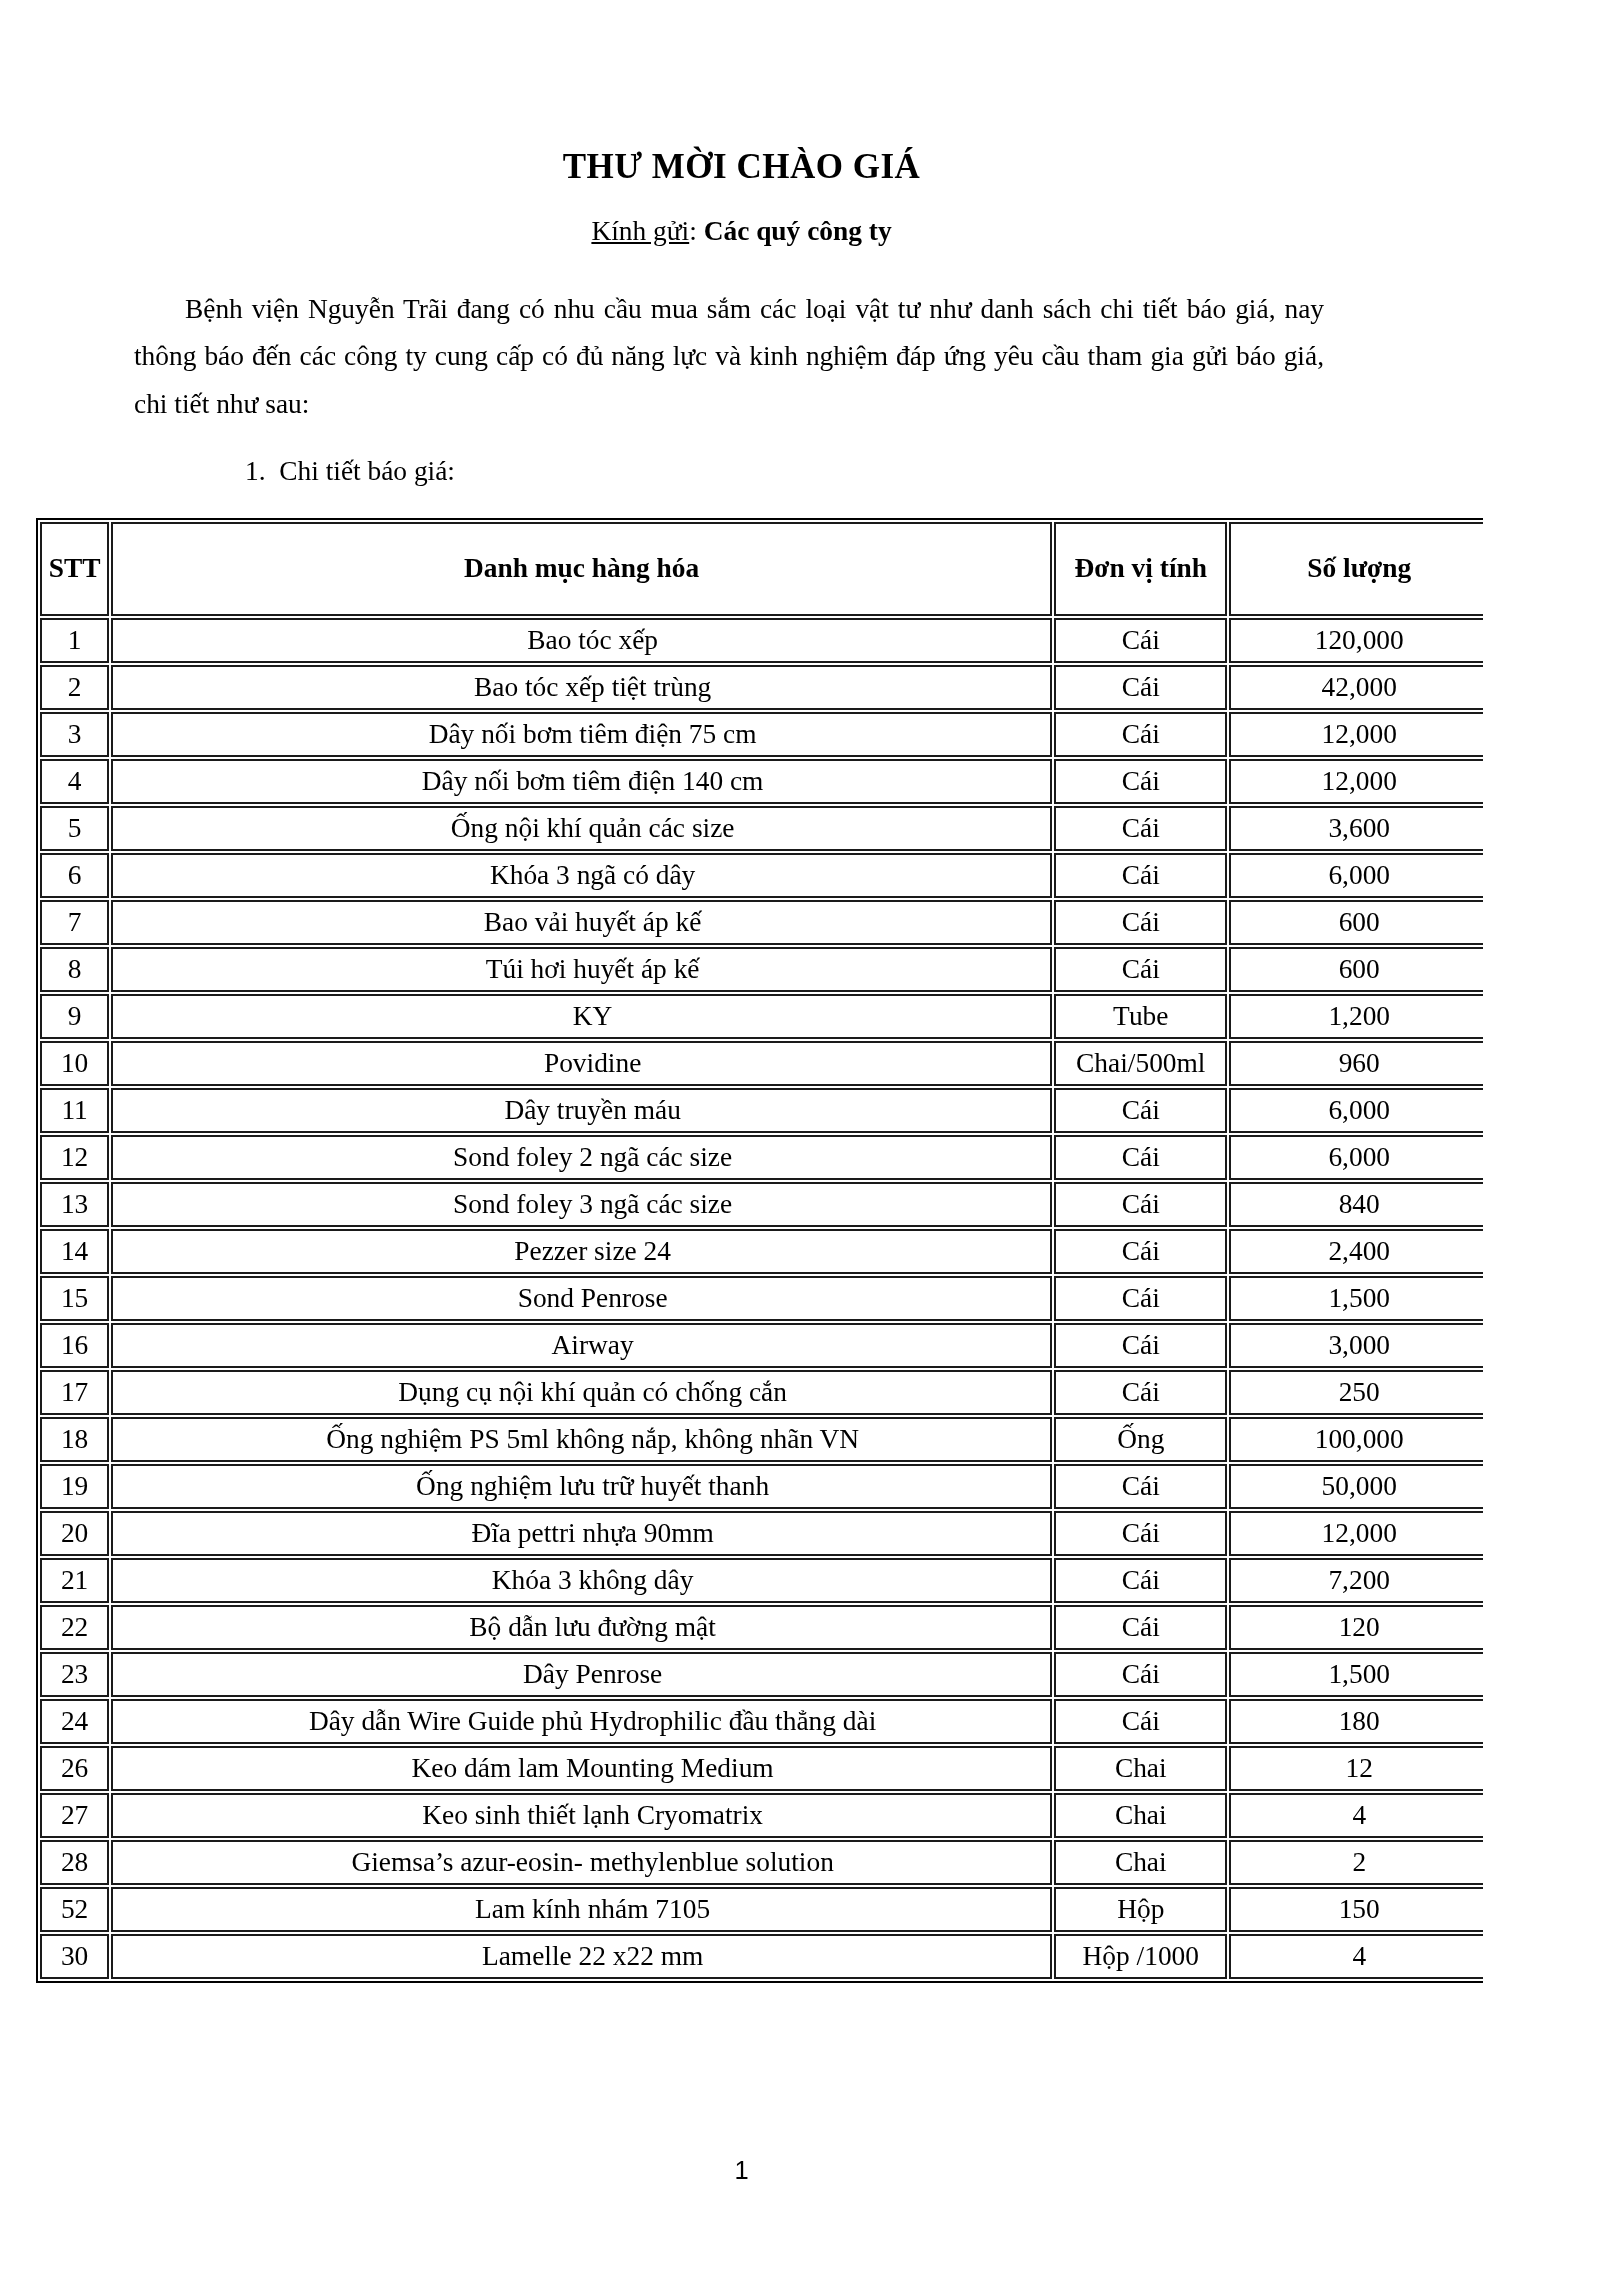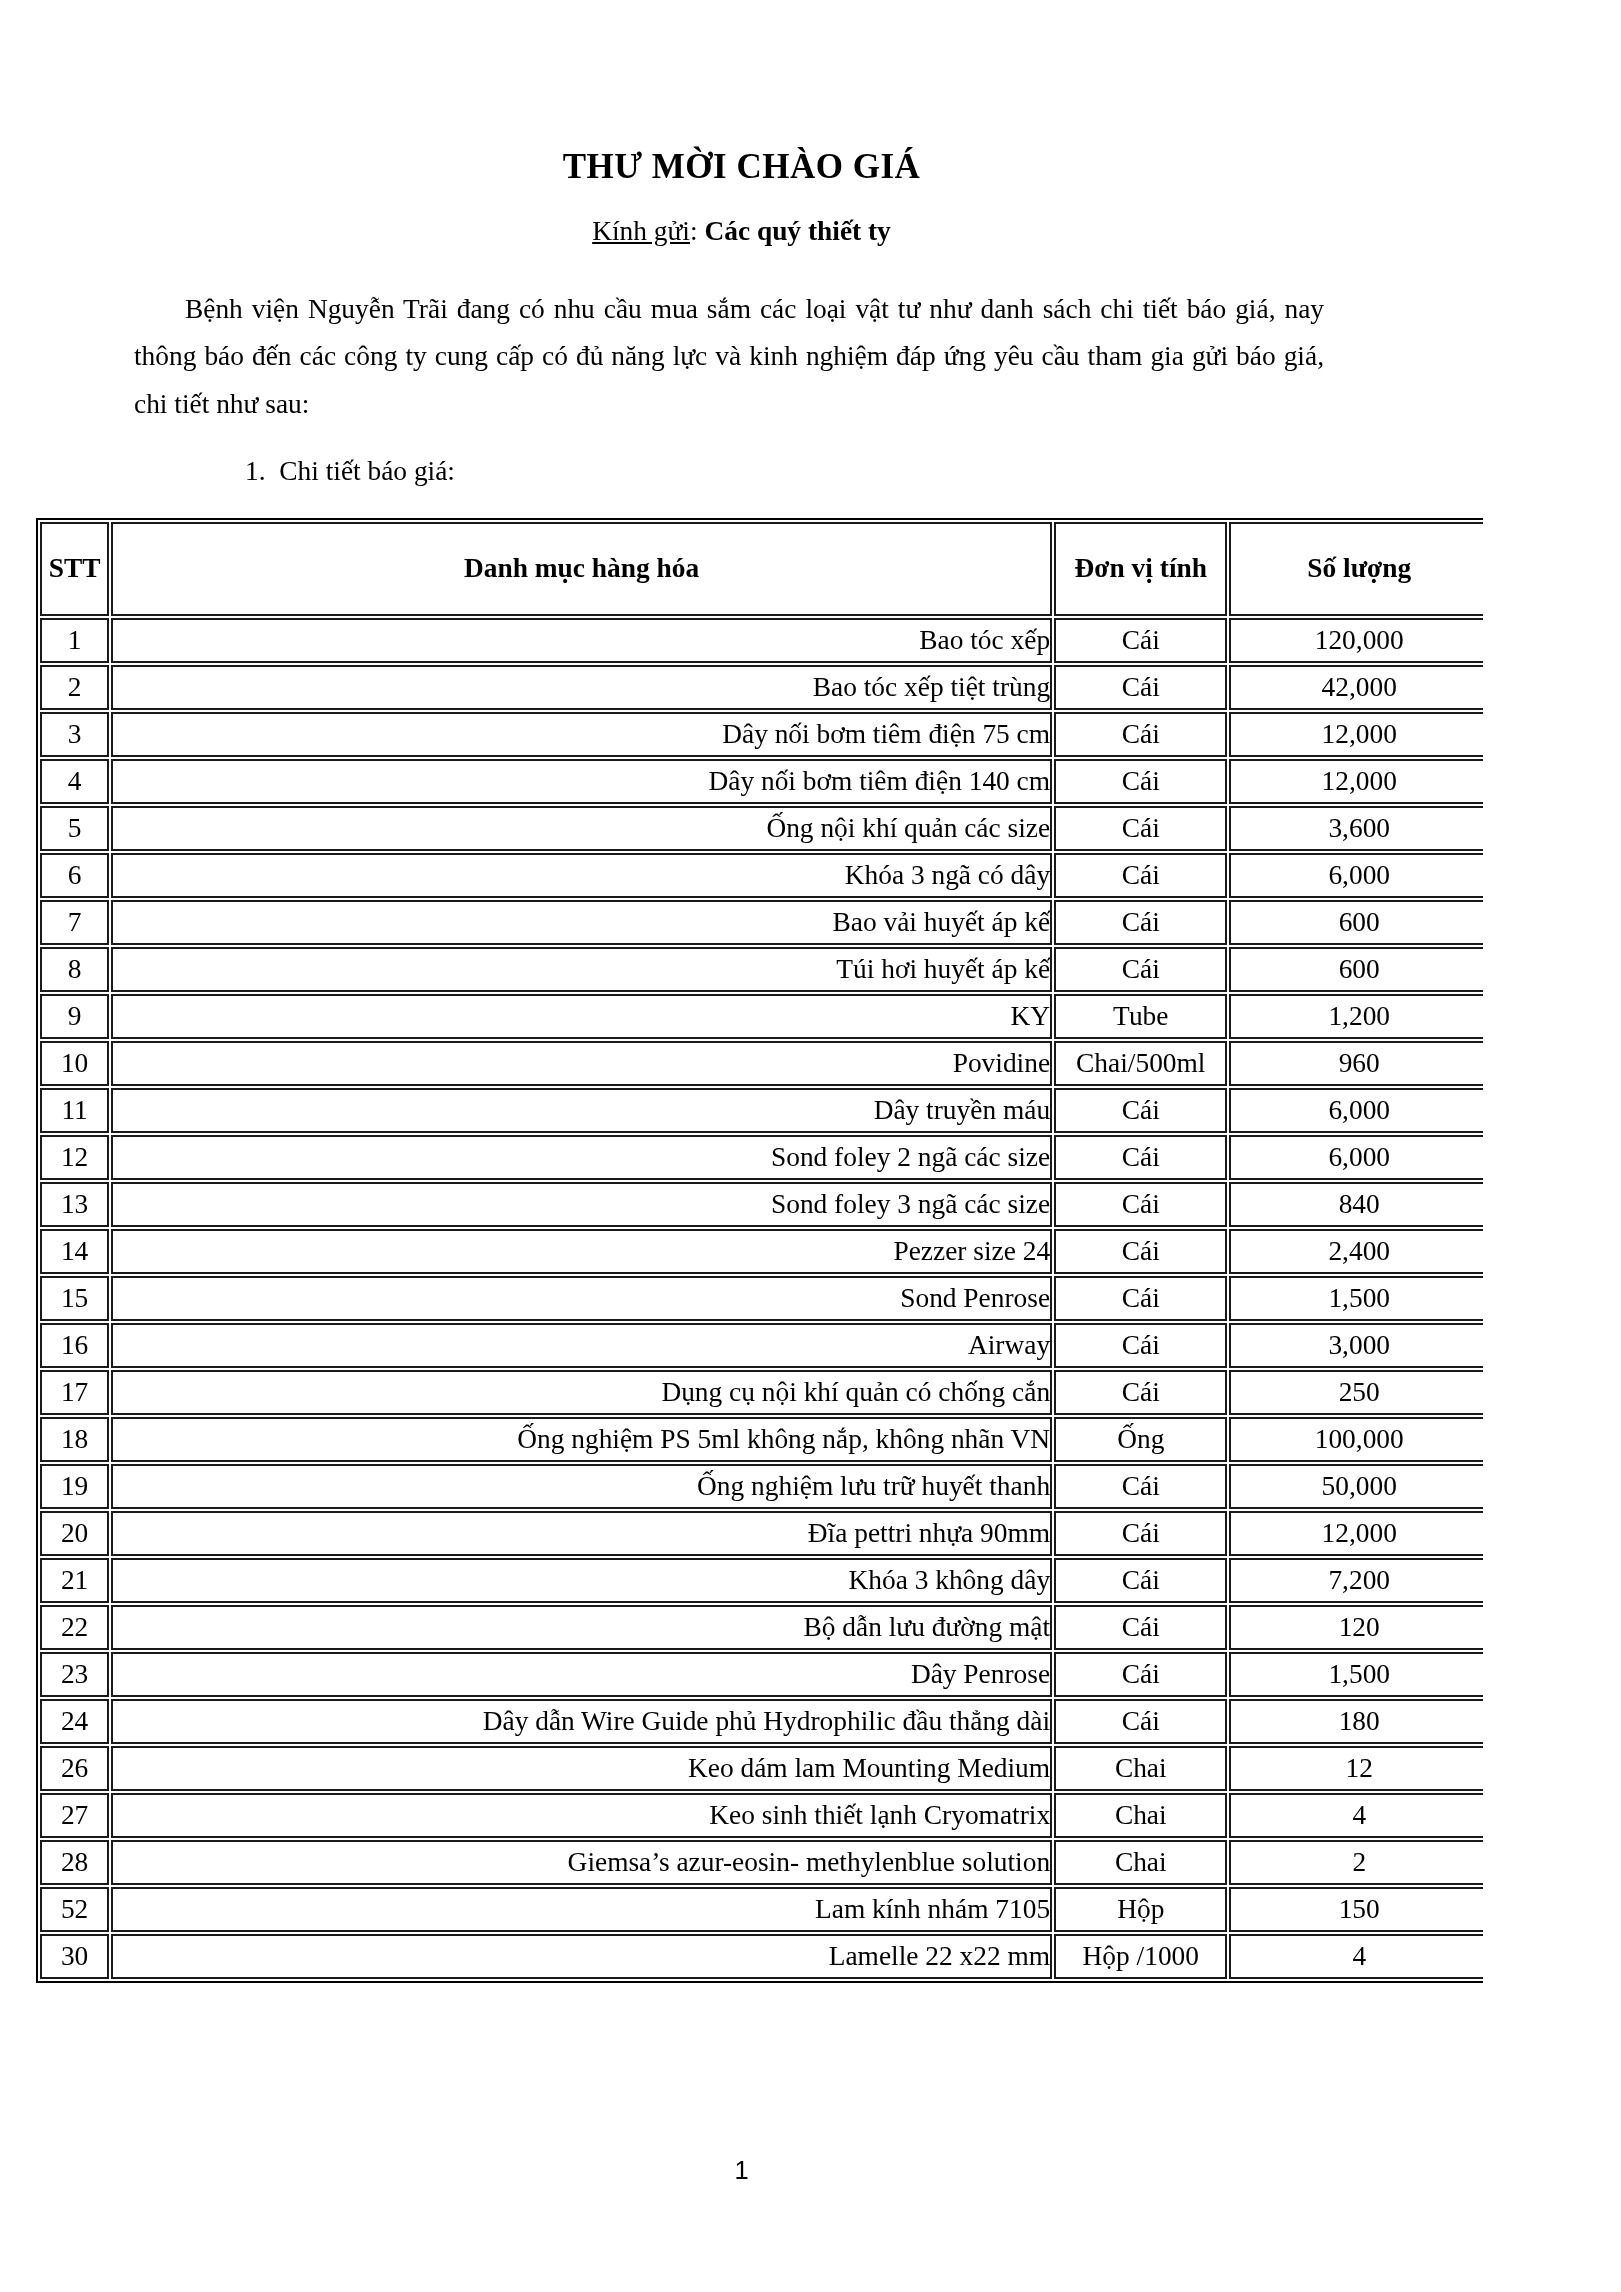--- a/index.html
+++ b/index.html
@@ -58,40 +58,40 @@
     overflow:hidden;
     white-space:nowrap;
   }
   table.items th {
     height:94px;
     font-weight:bold;
     text-align:center;
   }
   table.items td { height:45px; }
   td.cell-stt  { text-align:center; }
-  td.cell-name { text-align:right; padding-left:22px; }
+  td.cell-name { text-align:center; padding-left:22px; }
   td.cell-unit { text-align:center; }
   td.cell-qty  { text-align:center; }
   .page-number {
     position:absolute;
     left:0; right:0;
     top:2156px;
     text-align:center;
     font-family:"Liberation Sans", "DejaVu Sans", sans-serif;
     font-size:25.5px;
   }
 </style>
 </head>
 <body>
 
 <div class="page">
 
   <h1 class="doc-title">THƯ MỜI CHÀO GIÁ</h1>
 
-  <p class="salutation"><span class="greeting">Kính gửi</span><span>: </span><span class="recipient">Các quý thiết ty</span></p>
+  <p class="salutation"><span class="greeting">Kính gửi</span><span>: </span><span class="recipient">Các quý công ty</span></p>
 
   <p class="intro">Bệnh viện Nguyễn Trãi đang có nhu cầu mua sắm các loại vật tư như danh sách chi tiết báo giá, nay thông báo đến các công ty cung cấp có đủ năng lực và kinh nghiệm đáp ứng yêu cầu tham gia gửi báo giá, chi tiết như sau:</p>
 
   <p class="section-line"><span class="num">1.</span><span>Chi tiết báo giá:</span></p>
 
   <table class="items">
     <colgroup>
       <col class="c-stt">
         <col class="c-name">
         <col class="c-unit">

